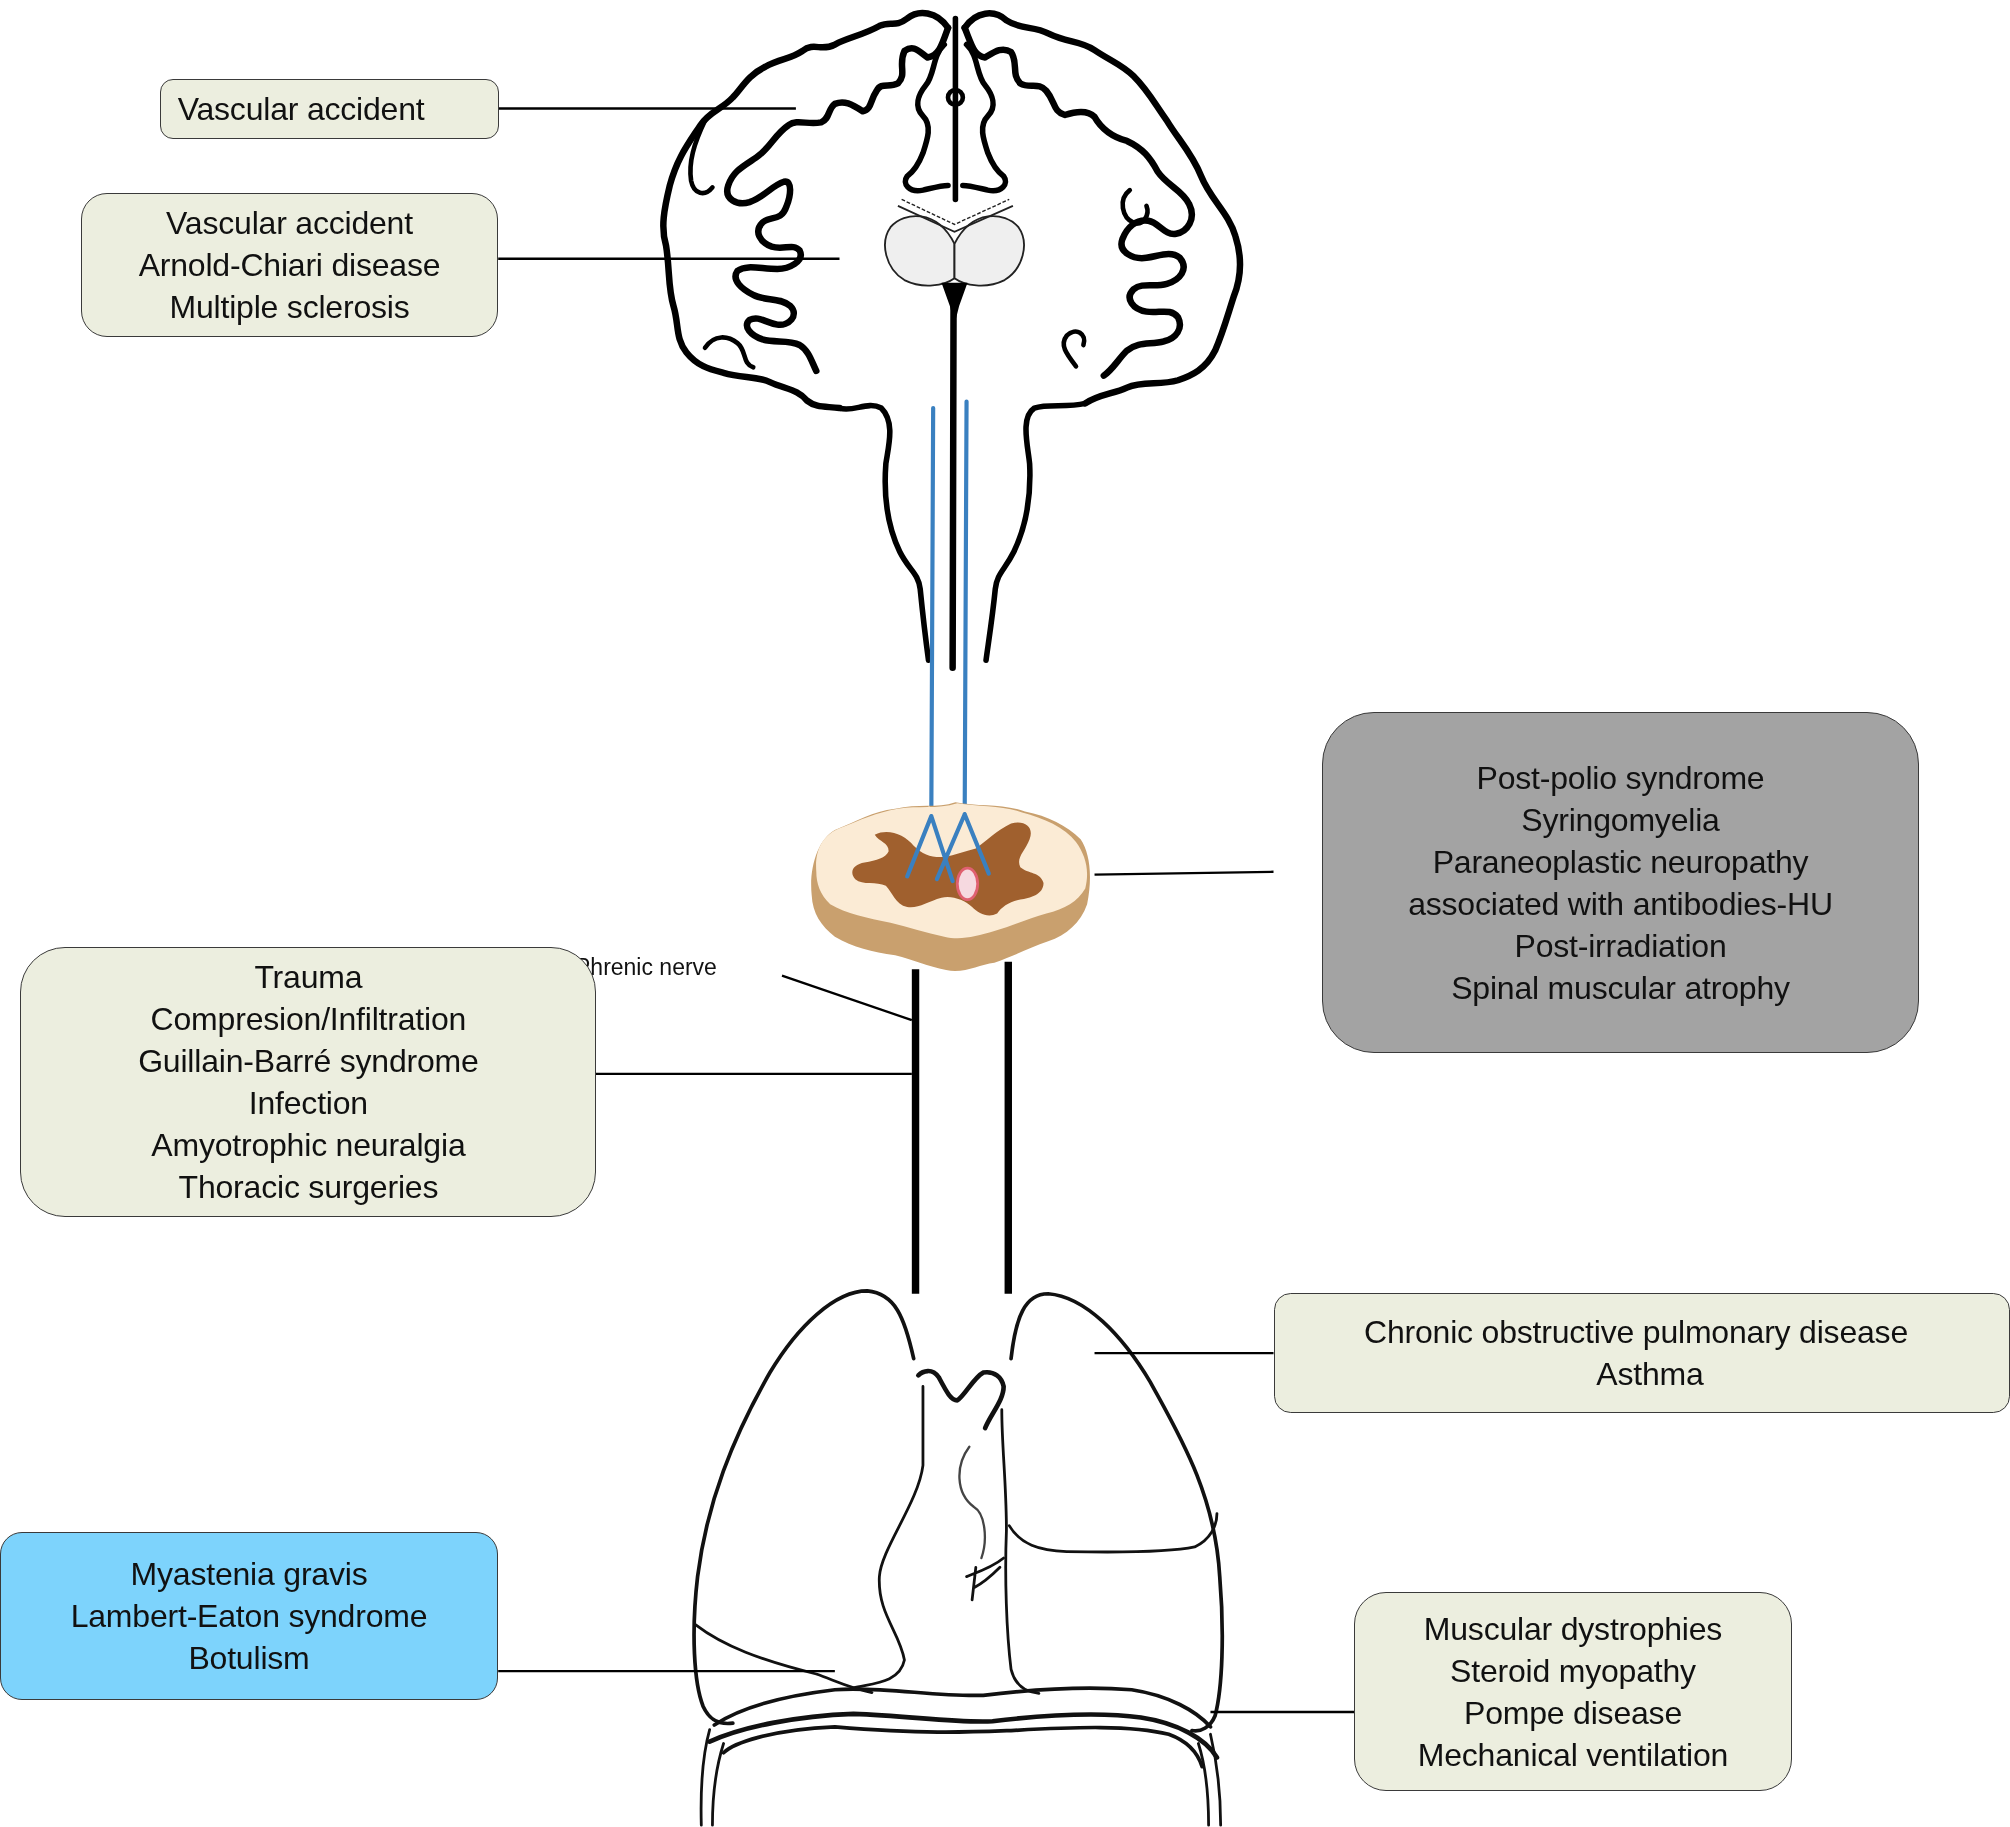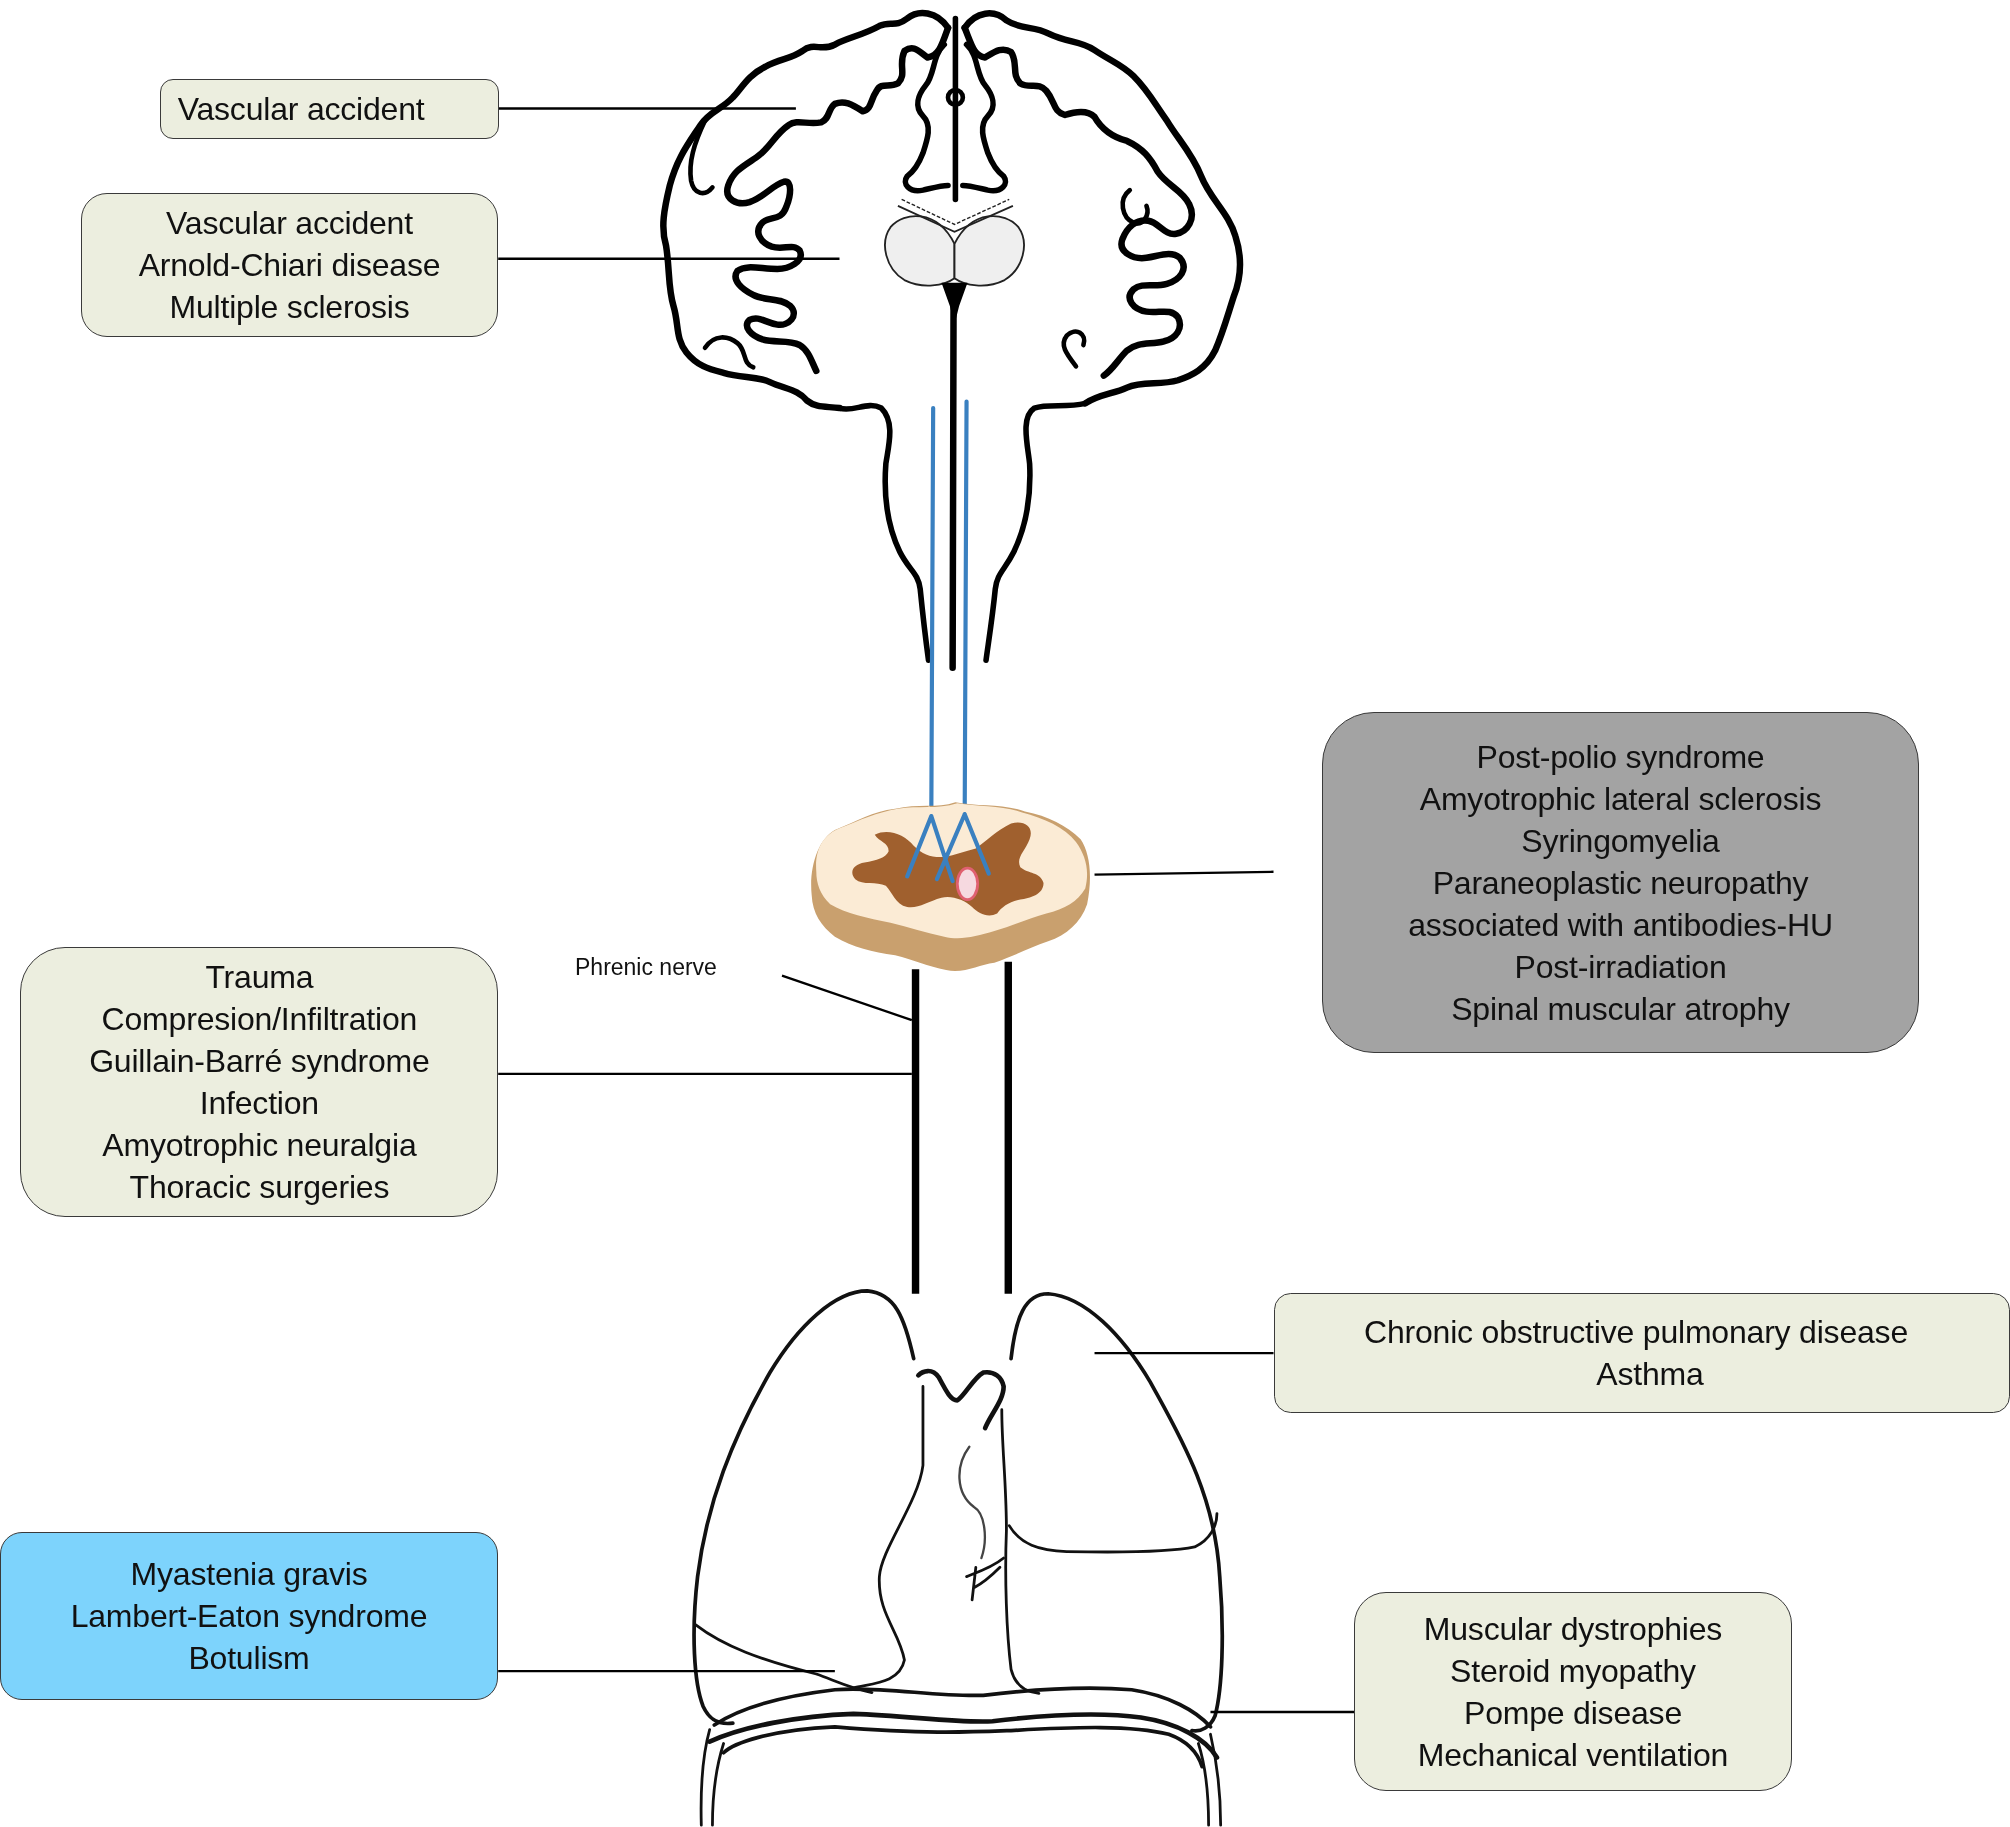--- a/index.html
+++ b/index.html
@@ -7,21 +7,21 @@
          font-family: "Liberation Sans", "DejaVu Sans", sans-serif; color: #111; }
   #art { position: absolute; left: 0; top: 0; width: 2011px; height: 1827px; }
   .box { position: absolute; box-sizing: border-box; background: #ECEEDF;
          border: 1.5px solid #3a3a3a; display: flex; flex-direction: column;
          justify-content: center; align-items: center; text-align: center;
          font-size: 32px; line-height: 42px; letter-spacing: -0.2px; }
   .box .line { white-space: nowrap; display: block; }
   #box-cortex   { left: 160px;  top: 79px;   width: 339px; height: 60px;  border-radius: 13px; align-items: flex-start; padding-left: 16.7px; }
   #box-subcort  { left: 81px;   top: 193px;  width: 417px; height: 144px; border-radius: 26px; }
   #box-spinal   { left: 1274px; top: 712px;  width: 597px; height: 341px; border-radius: 52px; }
-  #box-nerve    { left: 20.4px;   top: 947px; width: 478px; height: 270px; border-radius: 45px; }
+  #box-nerve    { left: 20.4px;   top: 947px; width: 576px; height: 270px; border-radius: 45px; }
   #box-lung     { left: 1274px; top: 1293px; width: 736px; height: 120px; border-radius: 16.7px; padding-left: 16px; }
   #box-nmj      { left: 0px;    top: 1532px; width: 498px; height: 168px; border-radius: 22px; }
   #box-muscle   { left: 1354px; top: 1592px; width: 438px; height: 199px; border-radius: 32px; }
   #box-lung .line:first-child { margin-left: -28px; }
   #phrenic-label { position: absolute; left: 575px; top: 952px; font-size: 23px; line-height: 30px; white-space: nowrap; }
 </style>
 </head>
 <body>
 
 <svg id="art" viewBox="0 0 2168 1970" xmlns="http://www.w3.org/2000/svg">
@@ -140,21 +140,20 @@
 </div>
 
 <div class="box" id="box-subcort" style="background: rgb(236, 238, 223); border-color: rgb(58, 58, 58);">
   <span class="line">Vascular accident</span>
   <span class="line">Arnold-Chiari disease</span>
   <span class="line">Multiple sclerosis</span>
 </div>
 
 <div class="box" id="box-spinal" style="background: #a3a3a3; border-color: rgb(58, 58, 58); margin-left: 48px;">
   <span class="line">Post-polio syndrome</span>
-  <span class="line">Amyotrophic lateral sclerosis</span>
   <span class="line">Syringomyelia</span>
   <span class="line">Paraneoplastic neuropathy</span>
   <span class="line">associated with antibodies-HU</span>
   <span class="line">Post-irradiation</span>
   <span class="line">Spinal muscular atrophy</span>
 </div>
 
 <div id="phrenic-label">Phrenic nerve</div>
 
 <div class="box" id="box-nerve" style="background: rgb(236, 238, 223); border-color: rgb(58, 58, 58);">

